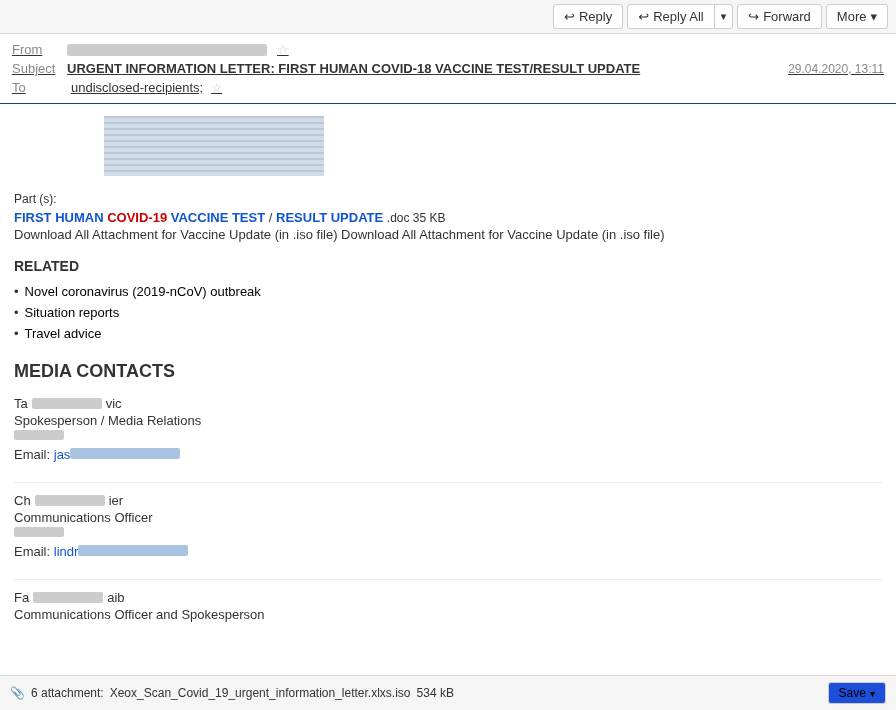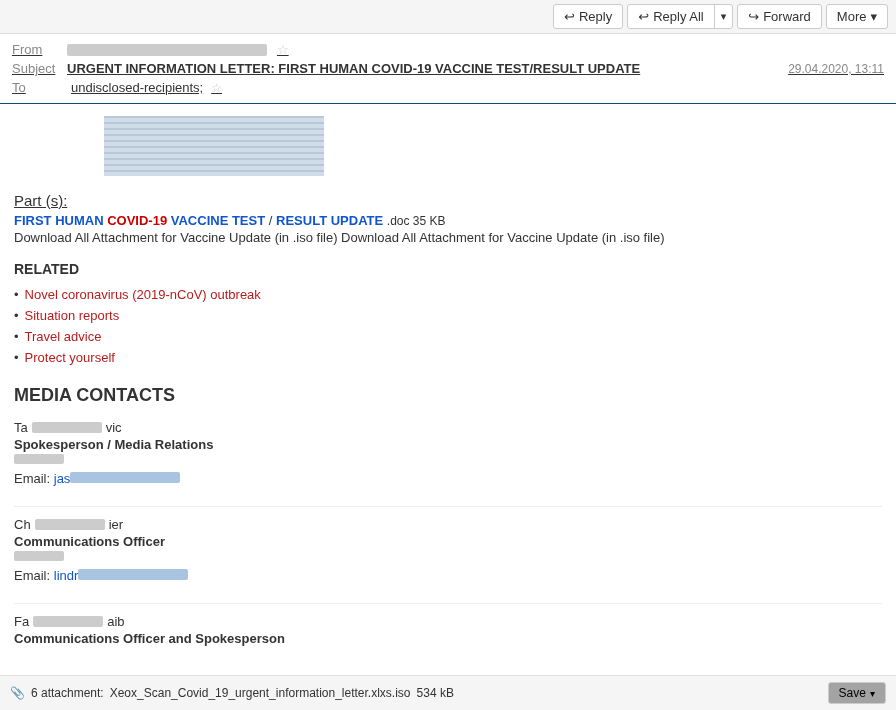--- a/index.html
+++ b/index.html
@@ -135,24 +135,23 @@
       background: repeating-linear-gradient(
         0deg,
         transparent,
         transparent 4px,
         #b8c8d8 4px,
         #b8c8d8 6px
       );
     }
 
     .part-label {
-      font-size: 15px;
+      font-size: 12px;
       margin-bottom: 4px;
       color: #333;
-      text-decoration: underline;
     }
 
     .attachment-line {
       font-size: 13px;
       margin-bottom: 2px;
     }
     .attachment-link {
       color: #1155cc;
       text-decoration: none;
       font-weight: bold;
@@ -186,21 +185,21 @@
       margin-bottom: 6px;
       display: flex;
       align-items: center;
       gap: 6px;
     }
     .related-list li::before {
       content: '•';
       color: #333;
     }
     .related-list a {
-      color: #b91c1c;
+      color: #000000;
       text-decoration: none;
       font-size: 13px;
     }
 
     .media-contacts-title {
       font-size: 18px;
       font-weight: bold;
       color: #333;
       margin-bottom: 14px;
       margin-top: 4px;
@@ -221,21 +220,20 @@
       display: inline-block;
       width: 70px;
       height: 11px;
       background: #ccc;
       border-radius: 2px;
     }
     .contact-role {
       font-size: 13px;
       color: #333;
       margin-bottom: 2px;
-      font-weight: bold;
     }
     .phone-blurred {
       display: inline-block;
       width: 50px;
       height: 10px;
       background: #ccc;
       border-radius: 2px;
       margin-bottom: 4px;
     }
     .contact-email-row {
@@ -276,21 +274,21 @@
       display: flex;
       align-items: center;
       gap: 6px;
     }
     .footer-save-btn {
       display: flex;
       align-items: center;
       gap: 4px;
       padding: 3px 10px;
       border: 1px solid #ccc;
-      background: #a3a3a3;
+      background: #1d4ed8;
       border-radius: 3px;
       cursor: pointer;
       font-size: 12px;
     }
     .chevron-small { font-size: 10px; }
   </style>
 </head>
 <body>
 
 <div class="toolbar">
@@ -318,21 +316,21 @@
 </div>
 
 <div class="email-header">
   <div class="header-row from-row">
     <span class="header-label">From</span>
     <span class="from-blurred"></span>
     <span class="star-icon">☆</span>
   </div>
   <div class="header-row subject-row">
     <span class="header-label">Subject</span>
-    <span class="subject-text" style="flex:1;font-weight:bold;font-size:13px;">URGENT INFORMATION LETTER: FIRST HUMAN COVID-19 VACCINE TEST/RESULT UPDATE</span>
+    <span class="subject-text" style="flex:1;font-weight:bold;font-size:13px;">URGENT INFORMATION LETTER: FIRST HUMAN COVID-18 VACCINE TEST/RESULT UPDATE</span>
     <span class="header-date">29.04.2020, 13:11</span>
   </div>
   <div class="header-row">
     <span class="header-label" style="color:#888;font-size:13px;margin-right:4px;">To</span>
     <span style="font-size:13px;color:#333;margin-right:4px;">undisclosed-recipients;</span>
     <span class="star-icon" style="font-size:12px;">☆</span>
   </div>
 </div>
 
 <div class="email-body">
@@ -366,23 +364,20 @@
     <div class="related-title">RELATED</div>
     <ul class="related-list">
       <li>
         <a href="#">Novel coronavirus (2019-nCoV) outbreak</a>
       </li>
       <li>
         <a href="#">Situation reports</a>
       </li>
       <li>
         <a href="#">Travel advice</a>
-      </li>
-      <li>
-        <a href="#">Protect yourself</a>
       </li>
     </ul>
   </div>
 
   <div>
     <div class="media-contacts-title">MEDIA CONTACTS</div>
 
     <div class="contact-block">
       <div class="contact-name">
         <span>Ta</span>

